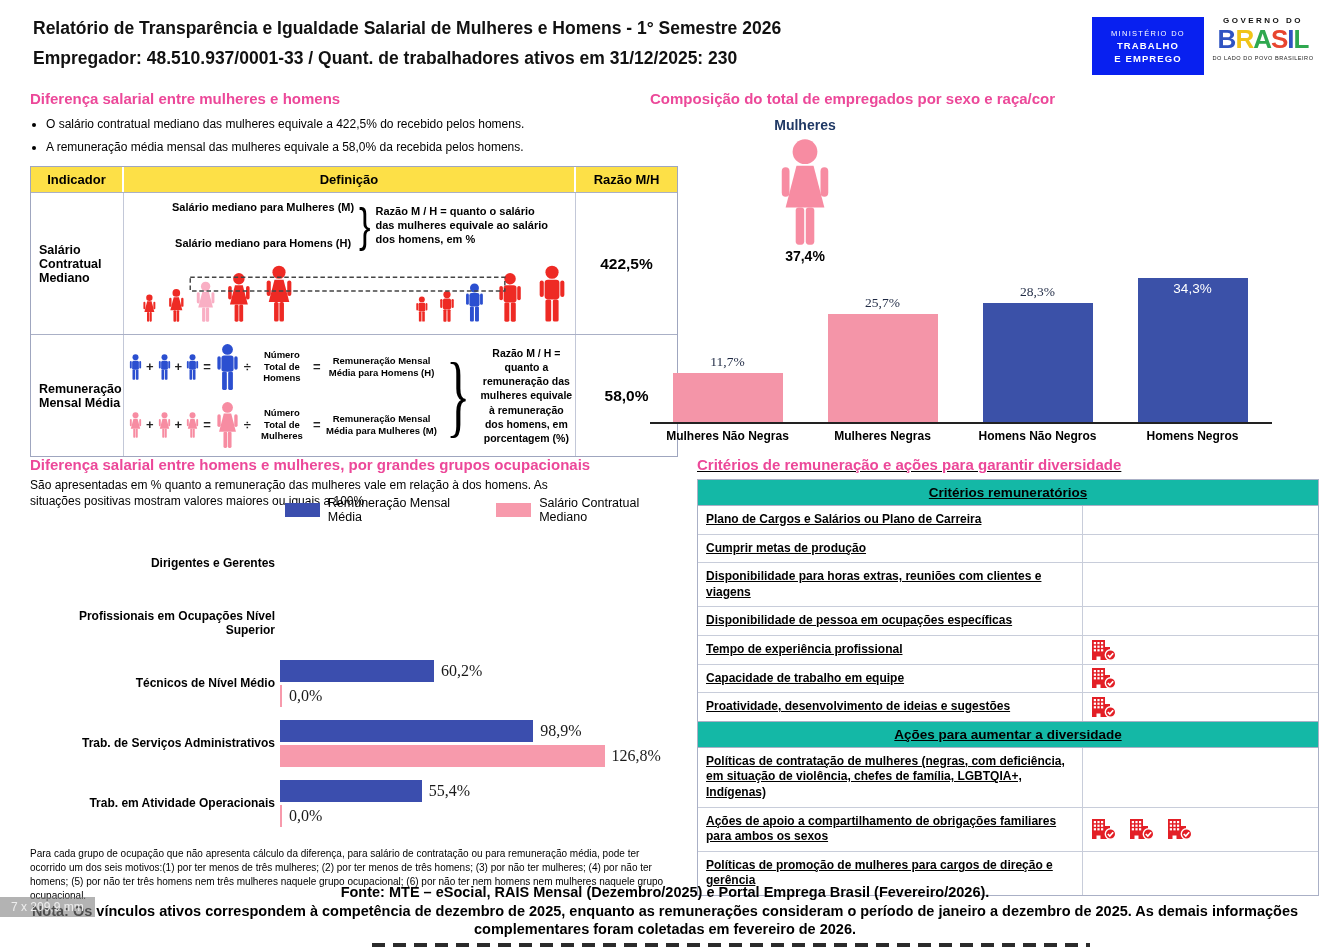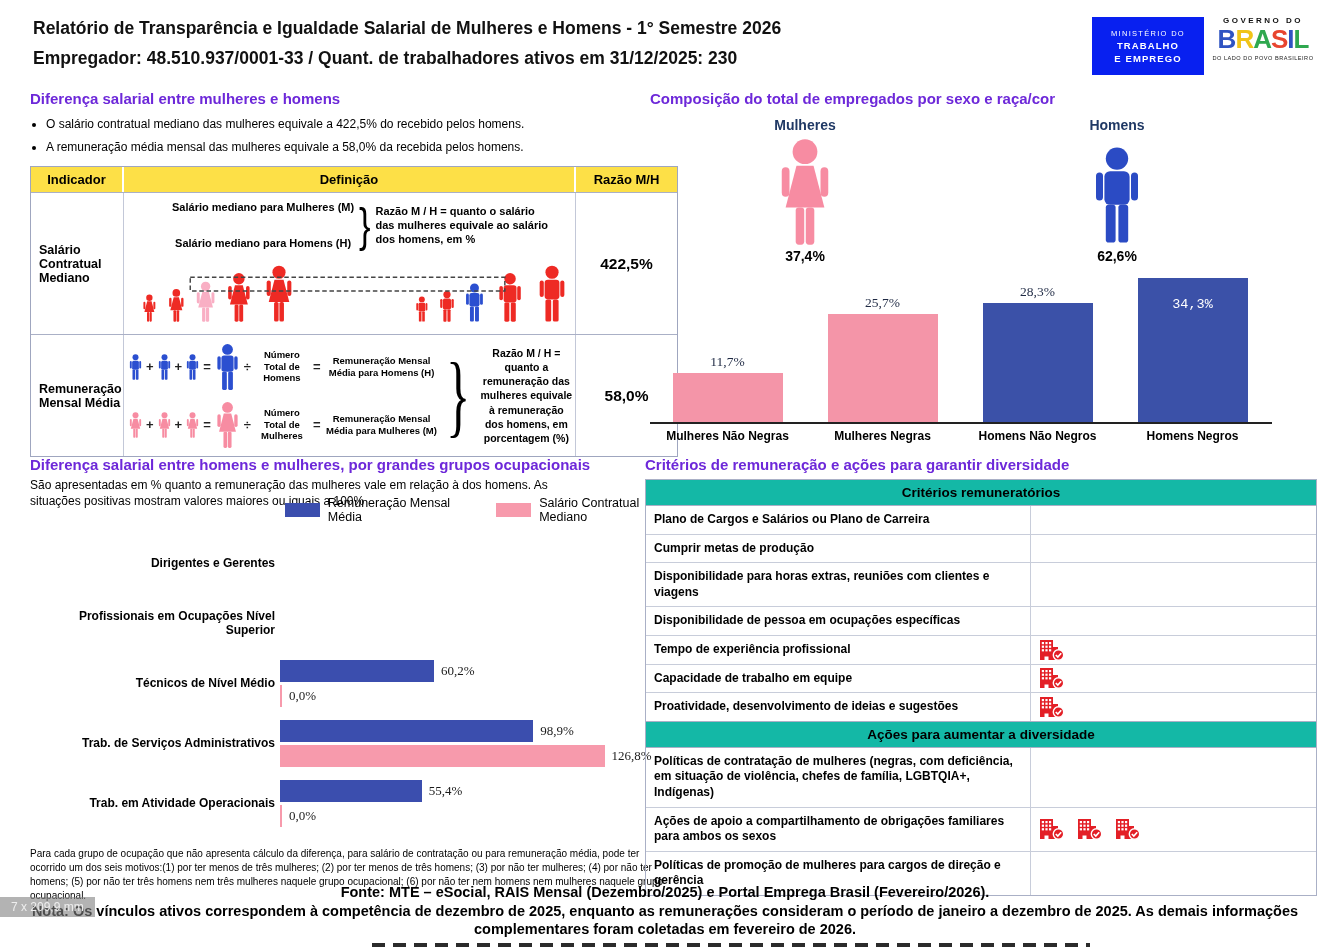--- a/index.html
+++ b/index.html
@@ -18,22 +18,22 @@
   .logo-mte .l2 { font-size:9.5px; font-weight:bold; letter-spacing:1.1px; }
   .logo-gov { position:absolute; left:1212px; top:16px; width:102px; text-align:center; }
   .logo-gov .g1 { font-size:8px; font-weight:bold; letter-spacing:2.5px; color:#111; }
   .logo-gov .g2 { font-size:26px; font-weight:bold; line-height:1.1; letter-spacing:-1px; }
   .logo-gov .g3 { font-size:5.6px; letter-spacing:.5px; color:#222; margin-top:1px; }
   
   .sec { position:absolute; }
   .lt { left:30px; top:90px;  width:648px; }
   .rt { left:650px; top:90px; width:622px; }
   .lb { left:30px; top:456px; width:648px; }
-  .rb { left:645px; top:456px; width:672px; }
-  .sec-title { font-size:15px; font-weight:bold; color:#6d28d9; margin-bottom:4px; }
+  .rb { left:697px; top:456px; width:622px;text-decoration:underline; }
+  .sec-title { font-size:15px; font-weight:bold; color:#ec4899; margin-bottom:4px; }
   
   .bullets { margin:10px 0 12px 16px; }
   .bullets li { font-size:12px; margin-bottom:9px; }
   
   .ind-table { border:1px solid #9fa6bf; width:648px; }
   .ind-head { display:grid; grid-template-columns:93px 452px 1fr; background:#fde047; }
   .ind-head > div { font-weight:bold; font-size:13px; text-align:center; padding:5px 0;
     border-right:2px solid #fff; }
   .ind-head > div:last-child { border-right:none; }
   .ind-row { display:grid; grid-template-columns:93px 452px 1fr; border-top:1px solid #aab0c6; }
@@ -62,36 +62,36 @@
   .picto-row { display:flex; justify-content:space-between; padding:0 80px; margin-top:10px; }
   .picto { display:flex; flex-direction:column; align-items:center; width:150px; }
   .picto-label { font-weight:bold; font-size:14px; color:#1F3864; margin-bottom:4px; }
   .picto-box { height:108px; display:flex; align-items:flex-end; }
   .picto-pct { font-weight:bold; font-size:14px; margin-top:3px; }
   .vchart { margin-top:8px; }
   .vbars { display:flex; align-items:flex-end; height:152px; border-bottom:2px solid #222; }
   .vslot { width:155px; display:flex; flex-direction:column; align-items:center; justify-content:flex-end; }
   .vlabel { font-family:"Liberation Serif", serif; font-size:13.5px; color:#1F2A44; margin-bottom:3px; }
   .vbar { width:110px; display:flex; justify-content:center; align-items:flex-start; }
-  .vbar .inlbl { font-family:Liberation Mono, monospace; font-size:13.5px; color:#fff; padding-top:19px; }
+  .vbar .inlbl { font-family:Liberation Sans, sans-serif; font-size:13.5px; color:#fff; padding-top:3px; }
   .vcats { display:flex; }
   .vcat { width:155px; text-align:center; font-weight:bold; font-size:12px; padding-top:5px; }
   
   .sub { font-size:12px; line-height:1.35; width:568px; margin-top:2px; }
   .legend { position:absolute; left:255px; top:40px; display:flex; align-items:center;
     gap:8px; font-size:12.5px; }
   .sw { width:38px; height:14px; display:inline-block; }
   .sw.blue { background:#3B4EAE; } .sw.pink { background:#F79AAC; }
   .hchart { margin-top:24px; }
   .hrow { display:grid; grid-template-columns:250px 1fr; align-items:center; height:60px; }
   .hlabel { text-align:right; font-weight:bold; font-size:12px; padding-right:5px; }
   .hbars { display:flex; flex-direction:column; gap:2px; }
   .hbar-line { display:flex; align-items:center; height:23px; }
   .hbar { height:22px; }
-  .hval { font-family:"Liberation Serif", serif; font-size:13px; margin-left:7px; color:#1a1a1a; }
+  .hval { font-family:"Liberation Serif", serif; font-size:16px; margin-left:7px; color:#1a1a1a; }
   .fn { font-size:10px; line-height:1.4; margin-top:14px; width:640px; }
   
   .ctable { border:1px solid #aab0c6; margin-top:6px; }
   .chead { background:#14b8a6; font-weight:bold; font-size:13.5px; text-align:center;
     padding:5px 0; border-bottom:1px solid #aab0c6; }
   .crow { display:grid; grid-template-columns:385px 1fr; border-bottom:1px solid #c8cdda; }
   .crow:last-child { border-bottom:none; }
   .clabel { font-weight:bold; font-size:12px; padding:6px 8px; line-height:1.3;
     border-right:1px solid #c8cdda; }
   .cicons { display:flex; align-items:center; gap:12px; padding:2px 8px; }
@@ -244,29 +244,20 @@
     <div class="sec-title">Composição do total de empregados por sexo e raça/cor</div>
     <div class="picto-row">
       <div class="picto">
         <div class="picto-label">Mulheres</div>
         <div class="picto-box">
           <svg width="62" height="106" viewBox="0 0 40 68">
               <use href="#g-female" fill="#F78CA2"></use>
             </svg>
         </div>
         <div class="picto-pct">37,4%</div>
-      </div>
-      <div class="picto">
-        <div class="picto-label">Homens</div>
-        <div class="picto-box">
-          <svg width="56" height="100" viewBox="0 0 40 68">
-              <use href="#g-male" fill="#2B4BC4"></use>
-            </svg>
-        </div>
-        <div class="picto-pct">62,6%</div>
       </div>
     </div>
     <div class="vchart">
       <div class="vbars" id="comp-bars">
           <div class="vslot">
             <div class="vlabel">11,7%</div>
             <div class="vbar" style="height: 49.14px; background: rgb(244, 149, 168);"></div>
           </div>
           <div class="vslot">
             <div class="vlabel">25,7%</div>

